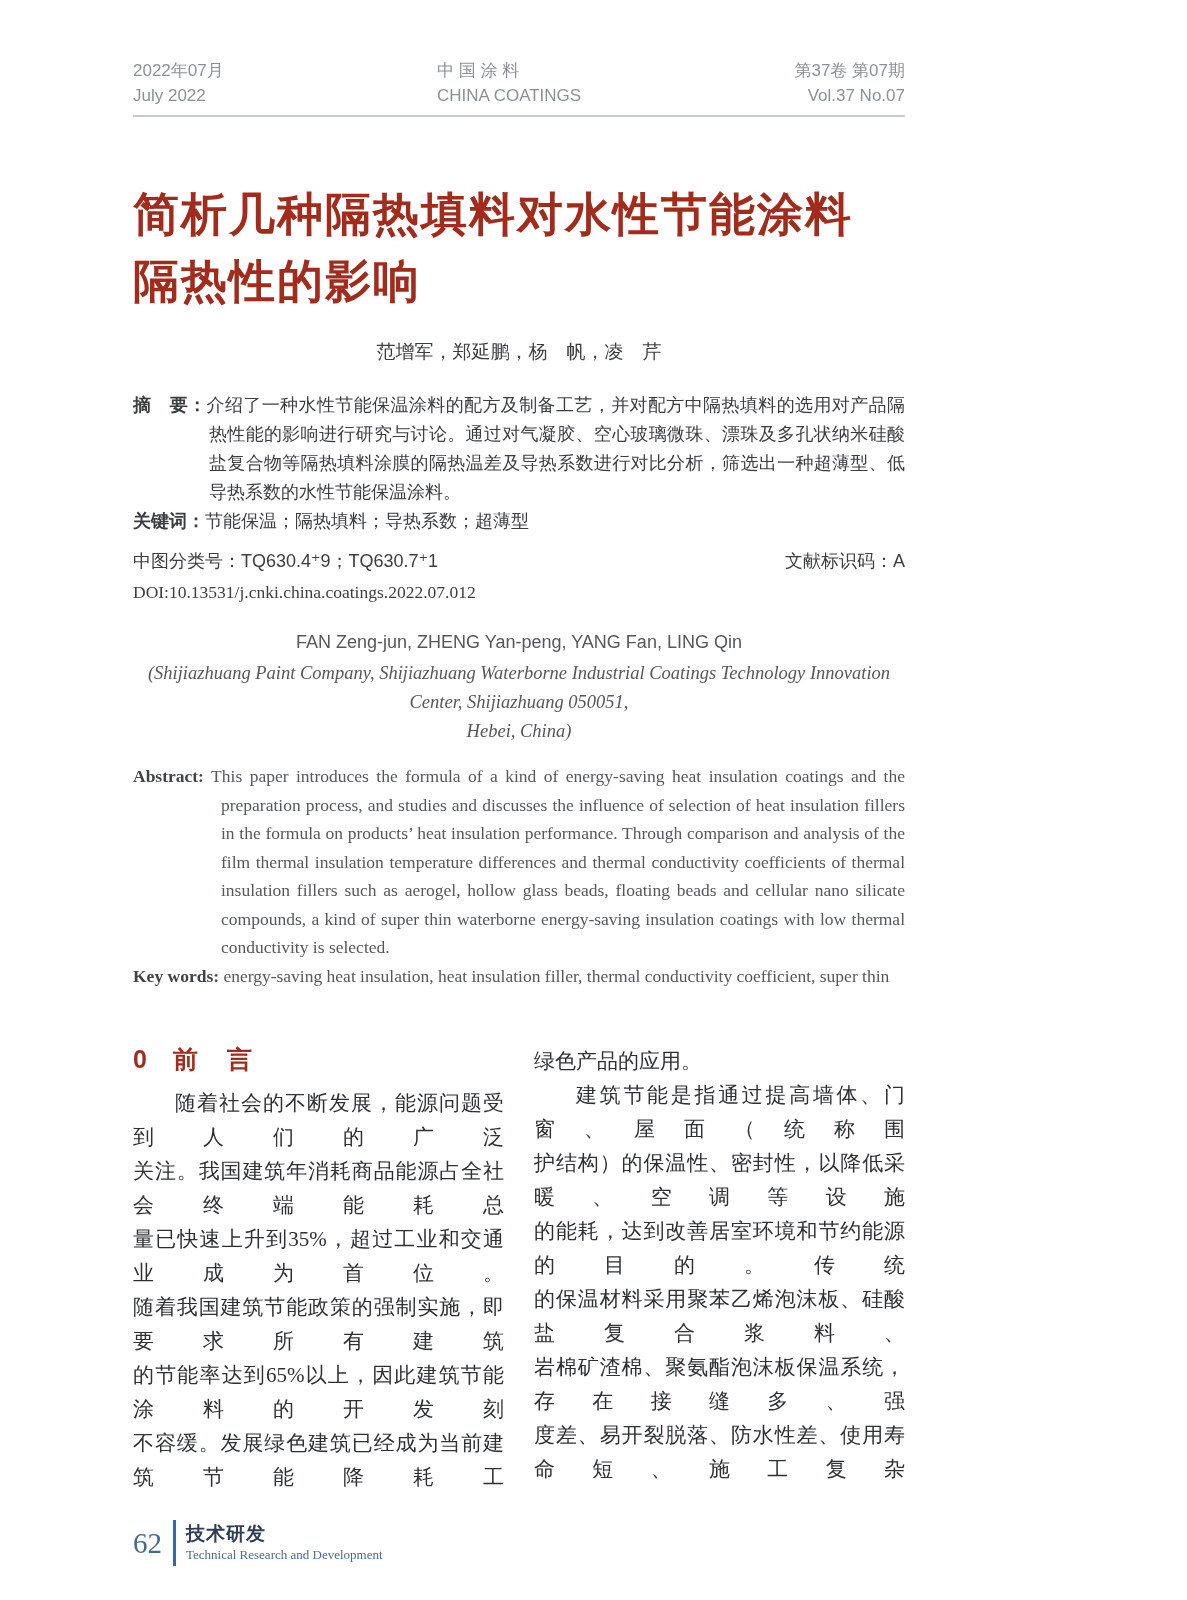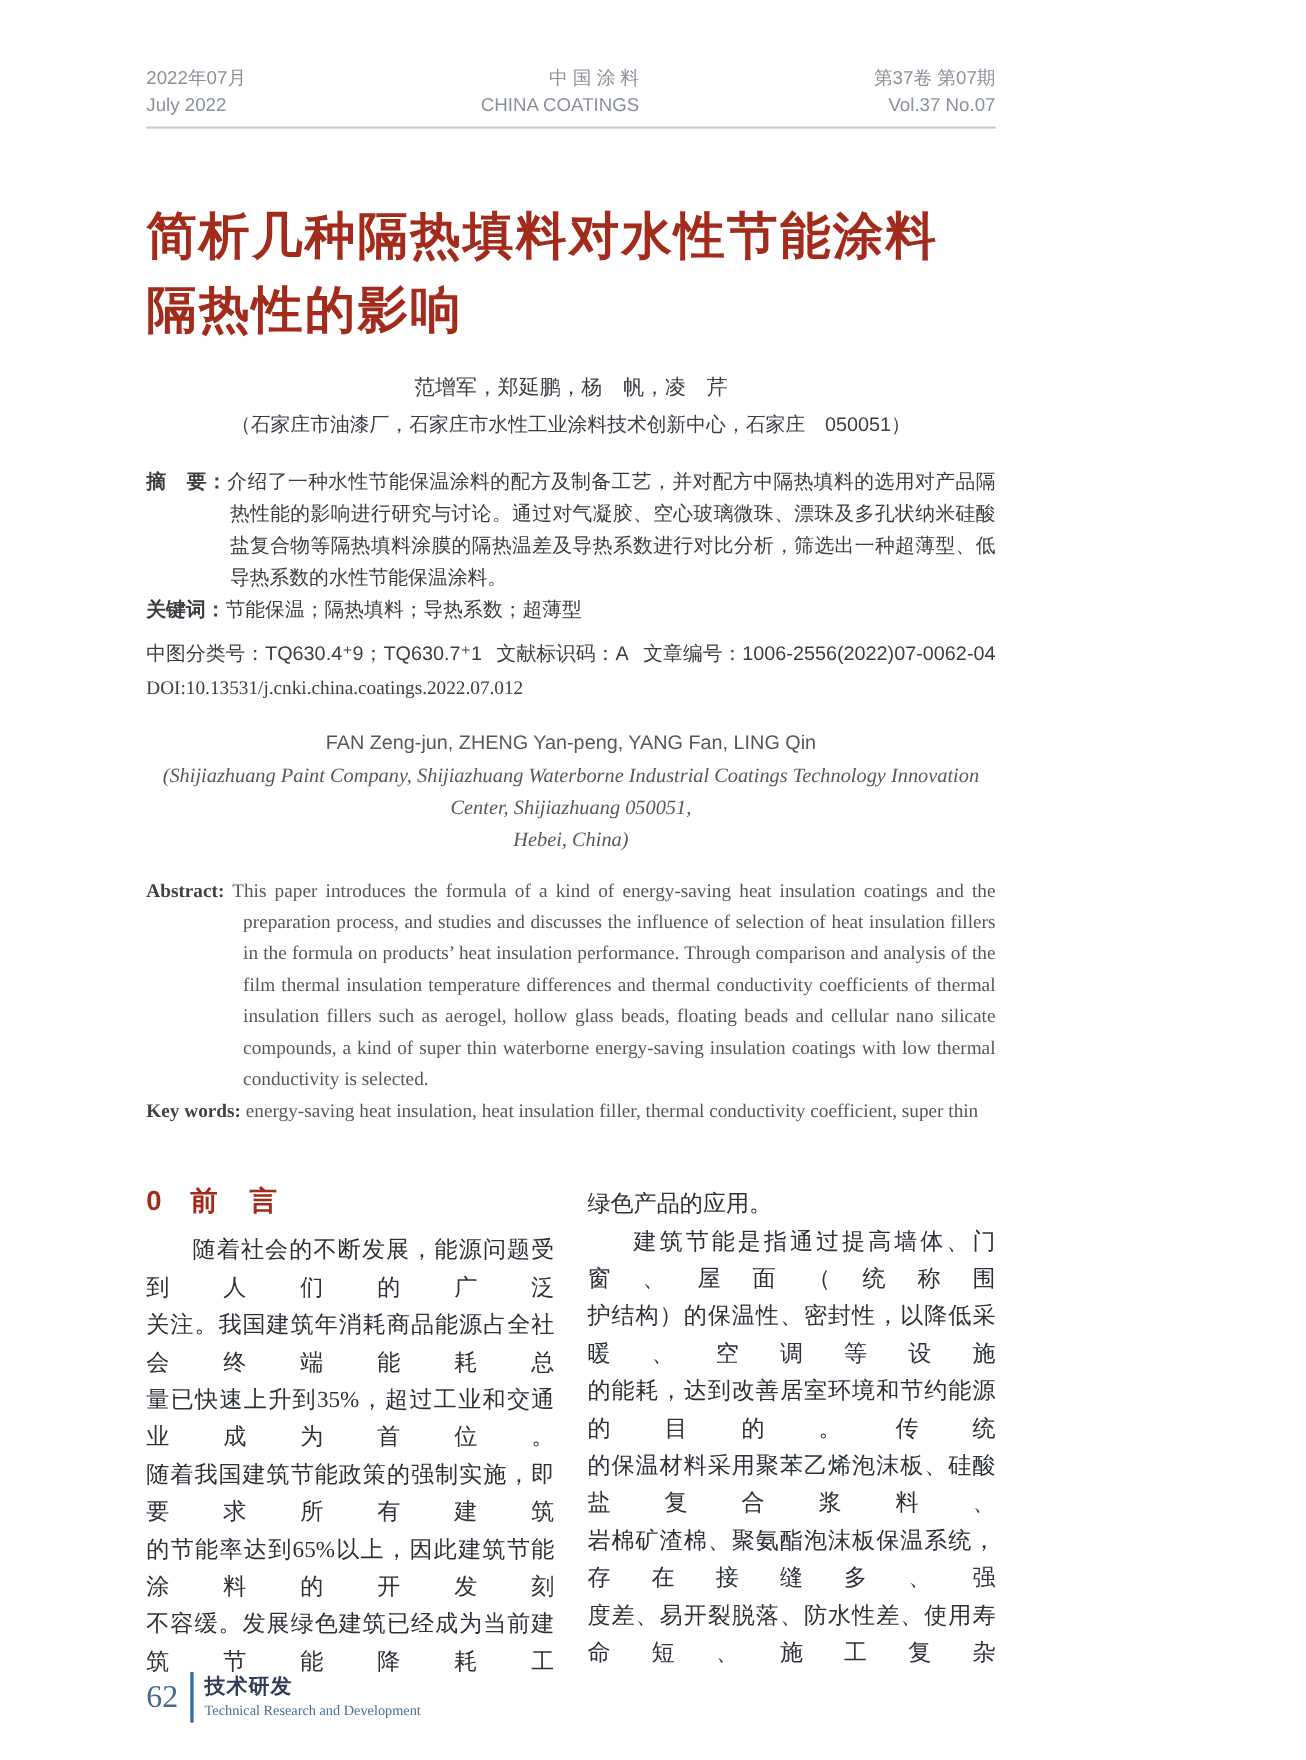--- a/index.html
+++ b/index.html
@@ -16,21 +16,21 @@
     --serif:"Liberation Serif","DejaVu Serif",serif;
   }
   html,body{margin:0;padding:0;background:#fff;}
   body{width:1187px;height:1600px;font-family:var(--sans);color:var(--ink);}
   .page{position:relative;box-sizing:border-box;width:1029px;height:1600px;
         padding:58px 124px 0 133px;overflow:hidden;background:#fff;}
 
   
   .jheader{display:flex;justify-content:space-between;color:var(--hdr-gray);
            font-size:17px;line-height:25px;}
-  .jh-col.center{text-align:right;}
+  .jh-col.center{text-align:left;}
   .jh-col.right{text-align:right;}
   .header-rule{border-top:2px solid var(--rule);margin-top:7px;}
 
   
   .title-zh{margin-top:64px;text-align:left;color:var(--accent);
             font-weight:700;font-size:46px;line-height:67px;letter-spacing:2px;}
   .authors-zh{margin-top:24px;text-align:center;font-size:19px;color:var(--soft-ink);}
   .affil-zh{margin-top:9px;text-align:center;font-size:18px;color:var(--soft-ink);}
 
   
@@ -96,29 +96,27 @@
     </div>
   </div>
   <div class="header-rule"></div>
 
   <div class="title-zh">
     <div>简析几种隔热填料对水性节能涂料</div>
     <div>隔热性的影响</div>
   </div>
 
   <div class="authors-zh">范增军，郑延鹏，杨　帆，凌　芹</div>
-  <div class="affil-zh">（石家庄市油漆厂，石家庄市水性工业涂料技术创新中心，石家庄　050051）</div>
 
   <p class="abs-zh"><span class="lbl">摘　要：</span><span>介绍了一种水性节能保温涂料的配方及制备工艺，并对配方中隔热填料的选用对产品隔热性能的影响进行研究与讨论。通过对气凝胶、空心玻璃微珠、漂珠及多孔状纳米硅酸盐复合物等隔热填料涂膜的隔热温差及导热系数进行对比分析，筛选出一种超薄型、低导热系数的水性节能保温涂料。</span></p>
   <p class="kw-zh"><span class="lbl">关键词：</span><span>节能保温；隔热填料；导热系数；超薄型</span></p>
 
   <div class="meta-row">
     <span>中图分类号：TQ630.4⁺9；TQ630.7⁺1</span>
     <span>文献标识码：A</span>
-    <span>文章编号：1006-2556(2022)07-0062-04</span>
   </div>
   <div class="doi">DOI:10.13531/j.cnki.china.coatings.2022.07.012</div>
 
   <div class="authors-en">FAN Zeng-jun, ZHENG Yan-peng, YANG Fan, LING Qin</div>
   <div class="affil-en">
     <div>(Shijiazhuang Paint Company, Shijiazhuang Waterborne Industrial Coatings Technology Innovation Center, Shijiazhuang 050051,</div>
     <div>Hebei, China)</div>
   </div>
 
   <p class="abs-en"><span class="lbl">Abstract:</span> <span>This paper introduces the formula of a kind of energy-saving heat insulation coatings and the preparation process, and studies and discusses the influence of selection of heat insulation fillers in the formula on products’ heat insulation performance. Through comparison and analysis of the film thermal insulation temperature differences and thermal conductivity coefficients of thermal insulation fillers such as aerogel, hollow glass beads, floating beads and cellular nano silicate compounds, a kind of super thin waterborne energy-saving insulation coatings with low thermal conductivity is selected.</span></p>

